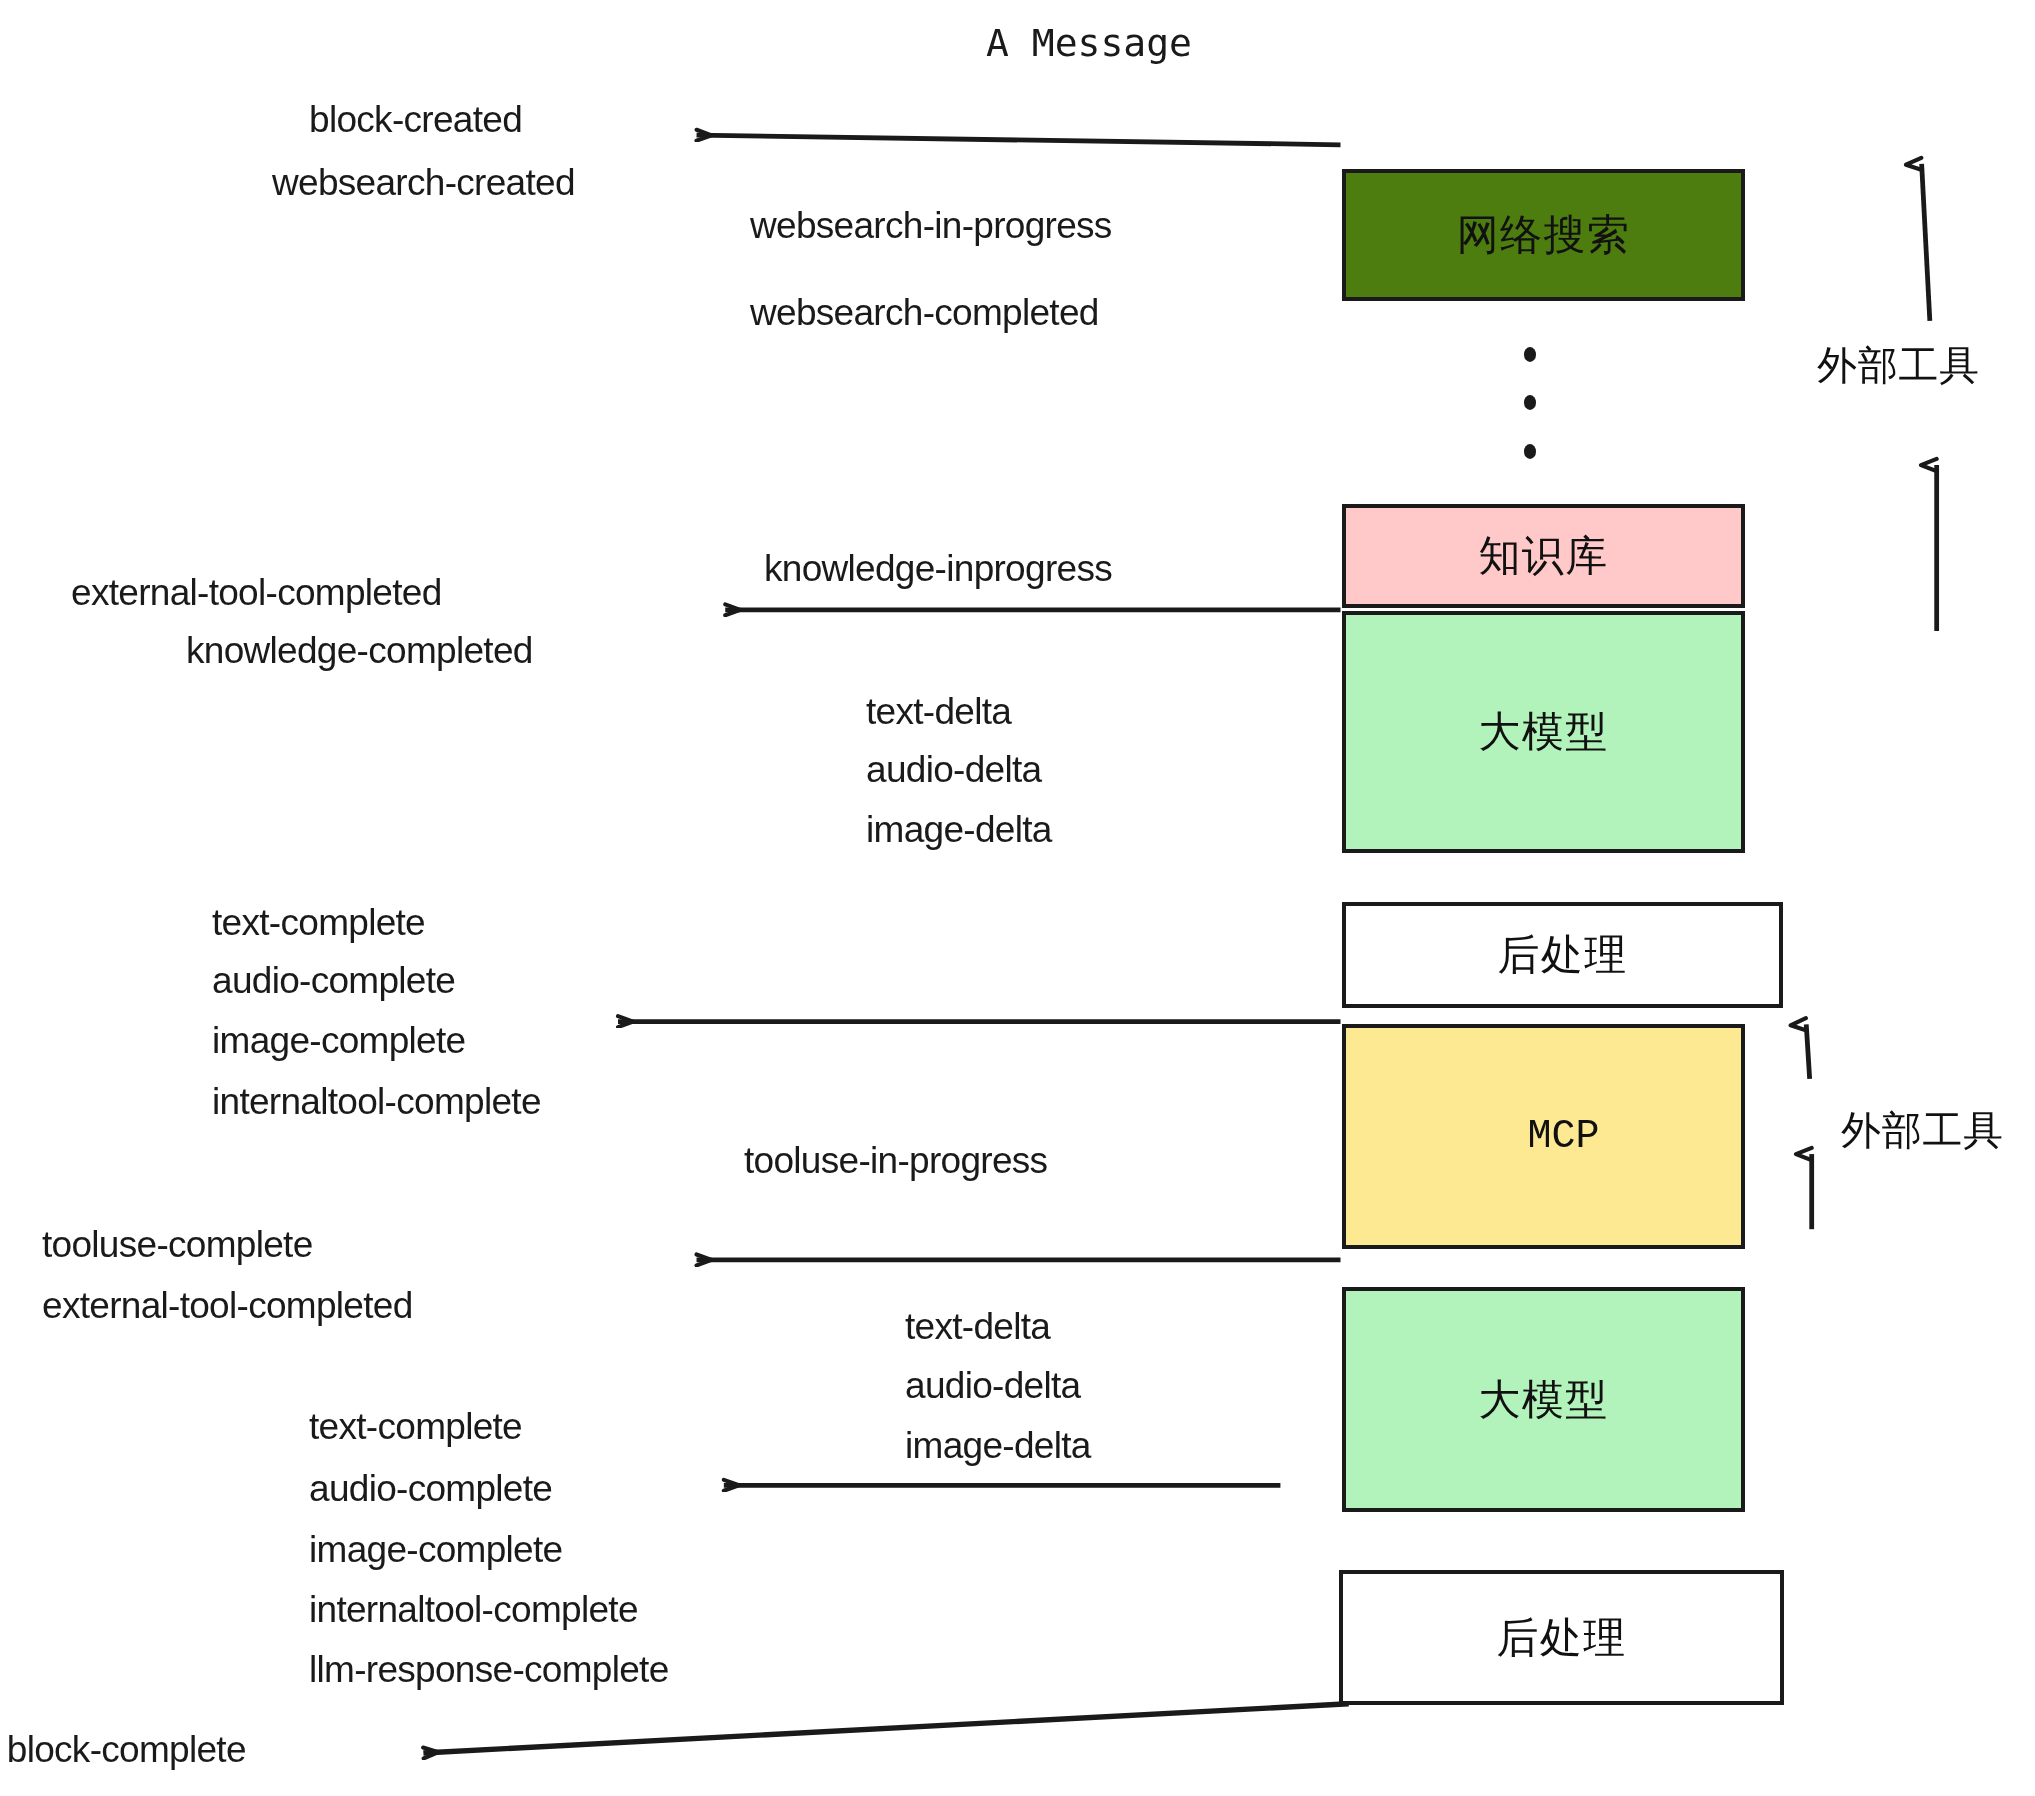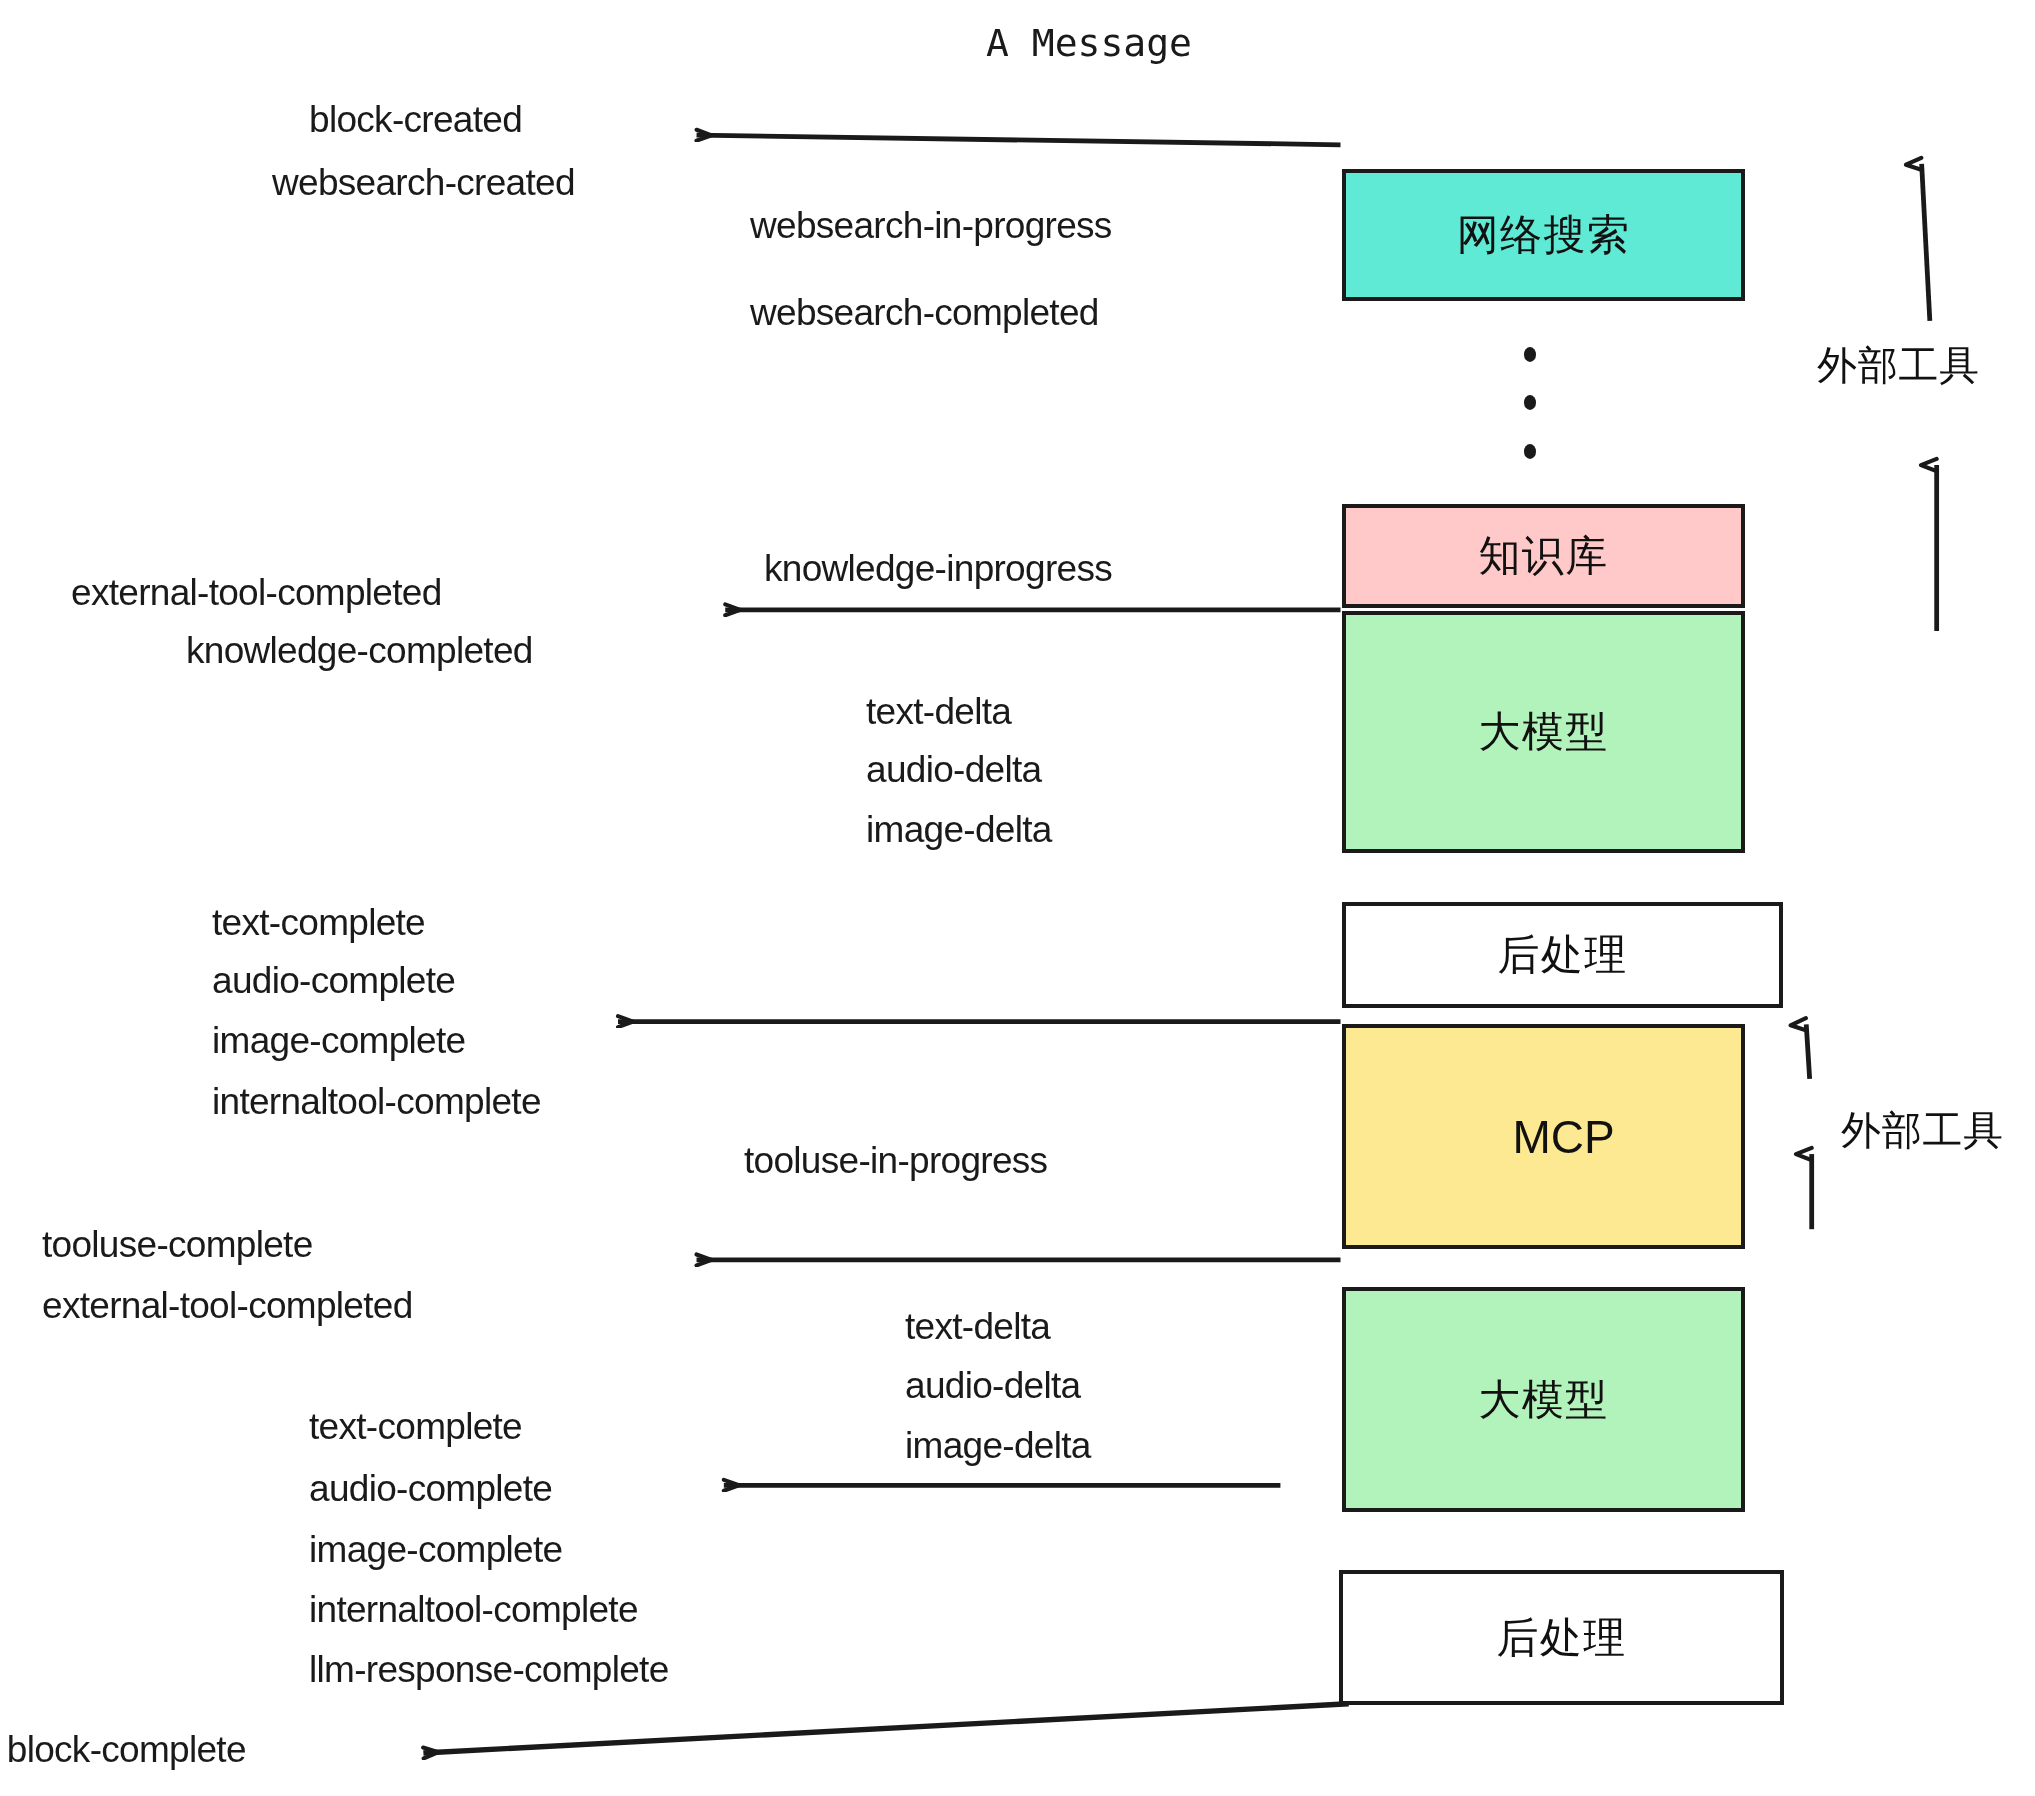--- a/index.html
+++ b/index.html
@@ -43,22 +43,22 @@
     justify-content: center;
   }
   .node-label {
     font-family: "DejaVu Sans", sans-serif;
     font-size: 42px;
     color: #111111;
     line-height: 1;
     letter-spacing: 1.4px;
   }
   .node-label.latin {
-    font-family: Liberation Sans, sans-serif;
-    font-size: 46px;
+    font-family: Liberation Mono, monospace;
+    font-size: 40px;
     letter-spacing: 0;
     margin-left: 40px;
   }
   .side-label {
     position: absolute;
     font-family: "DejaVu Sans", sans-serif;
     font-size: 40px;
     color: #111111;
     white-space: nowrap;
     line-height: 1;
@@ -144,21 +144,21 @@
   <div class="evt" style="left:905px; top:1427px;">image-delta</div>
 
   <div class="evt" style="left:309px;  top:1408px;">text-complete</div>
   <div class="evt" style="left:309px;  top:1470px;">audio-complete</div>
   <div class="evt" style="left:309px;  top:1531px;">image-complete</div>
   <div class="evt" style="left:309px;  top:1591px;">internaltool-complete</div>
   <div class="evt" style="left:309px;  top:1651px;text-align:right;">llm-response-complete</div>
 
   <div class="evt" style="left:6.8px;   top:1731px;">block-complete</div>
 
-  <div class="node" style="left:1342px; top:169px; width:403px; height:132px; background:#5eead4;">
+  <div class="node" style="left:1342px; top:169px; width:403px; height:132px; background:#4d7c0f;">
     <span class="node-label">网络搜索</span>
   </div>
 
   <div class="ellipsis-dot" style="left:1524px; top:347px;"></div>
   <div class="ellipsis-dot" style="left:1524px; top:395px;"></div>
   <div class="ellipsis-dot" style="left:1524px; top:444px;"></div>
 
   <div class="node" style="left:1342px; top:504px; width:403px; height:104px; background:#FFC9C9;">
     <span class="node-label">知识库</span>
   </div>

